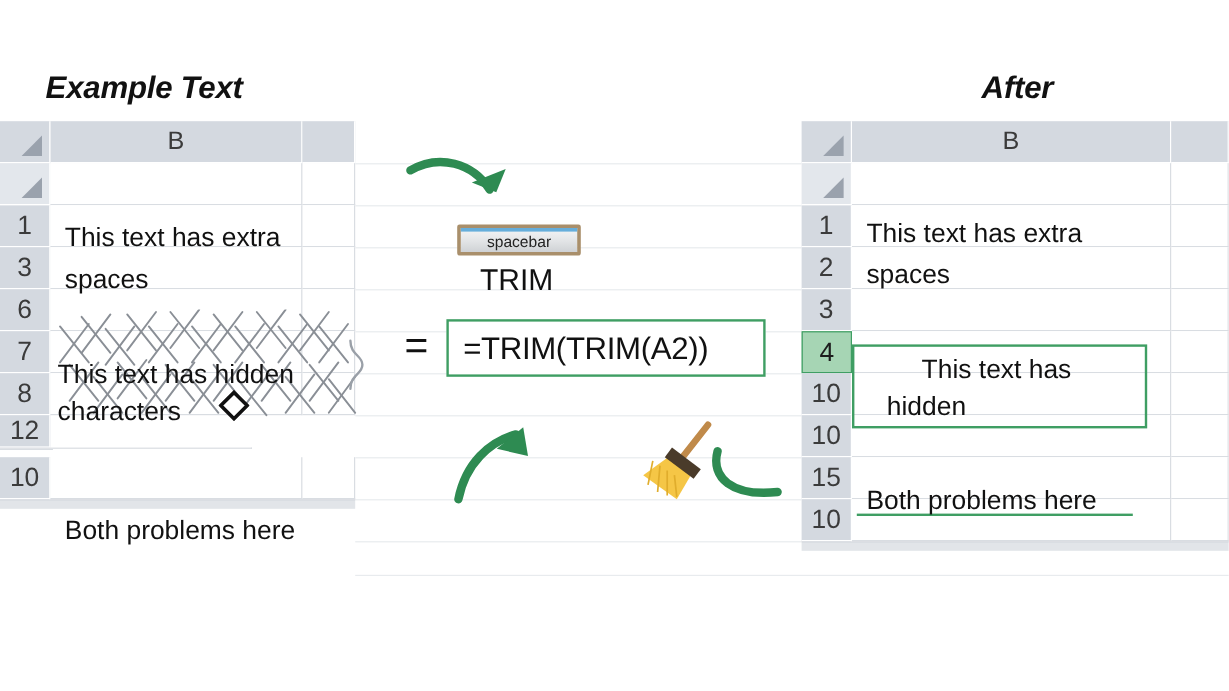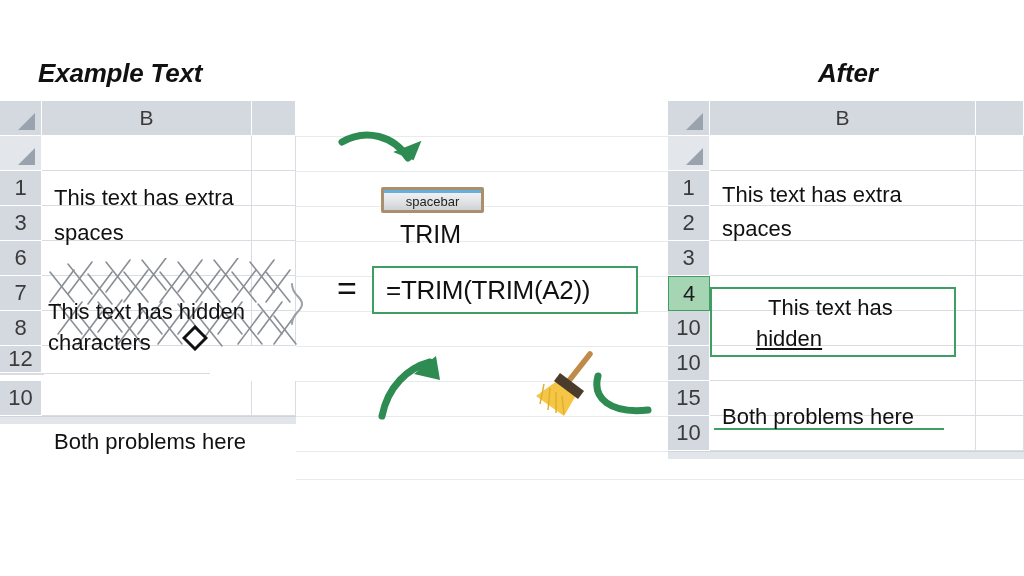--- a/index.html
+++ b/index.html
@@ -485,14 +485,14 @@
 
   <div class="sheet-hscroll"></div>
 </div>
 
 <div class="sel-box" style="left:710px; top:287px; width:246px; height:70px;"></div>
 <div class="sel-underline" style="left:714px; top:428px; width:230px;"></div>
 
 <div class="cell-text" style="left:722px; top:178px;">This text has extra</div>
 <div class="cell-text" style="left:722px; top:212px;">spaces</div>
 <div class="cell-text" style="left:724px; top:291px;margin-left:44px;">This text has</div>
-<div class="cell-text" style="left:756px; top:322px;text-decoration:underline;">hidden</div>
+<div class="cell-text" style="left:739px; top:322px;">hidden</div>
 <div class="cell-text" style="left:722px; top:400px;">Both problems here</div>
 
 </body></html>

